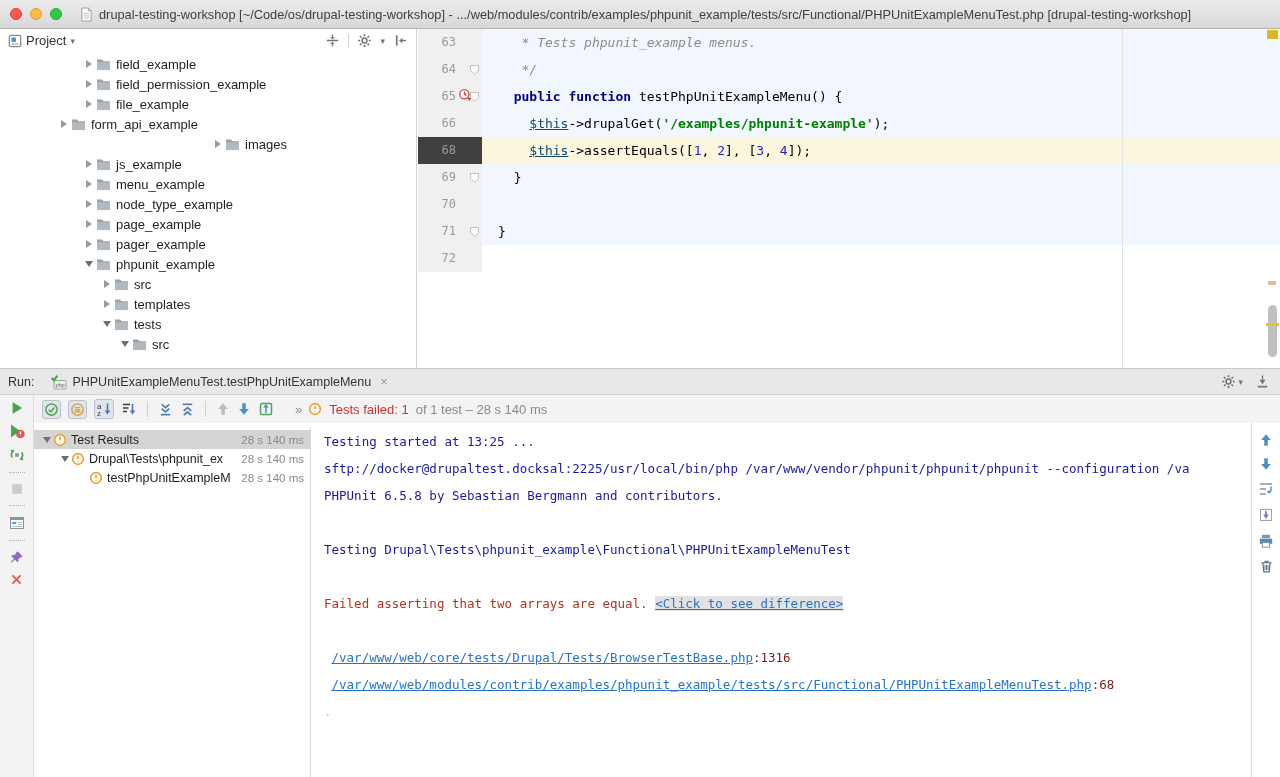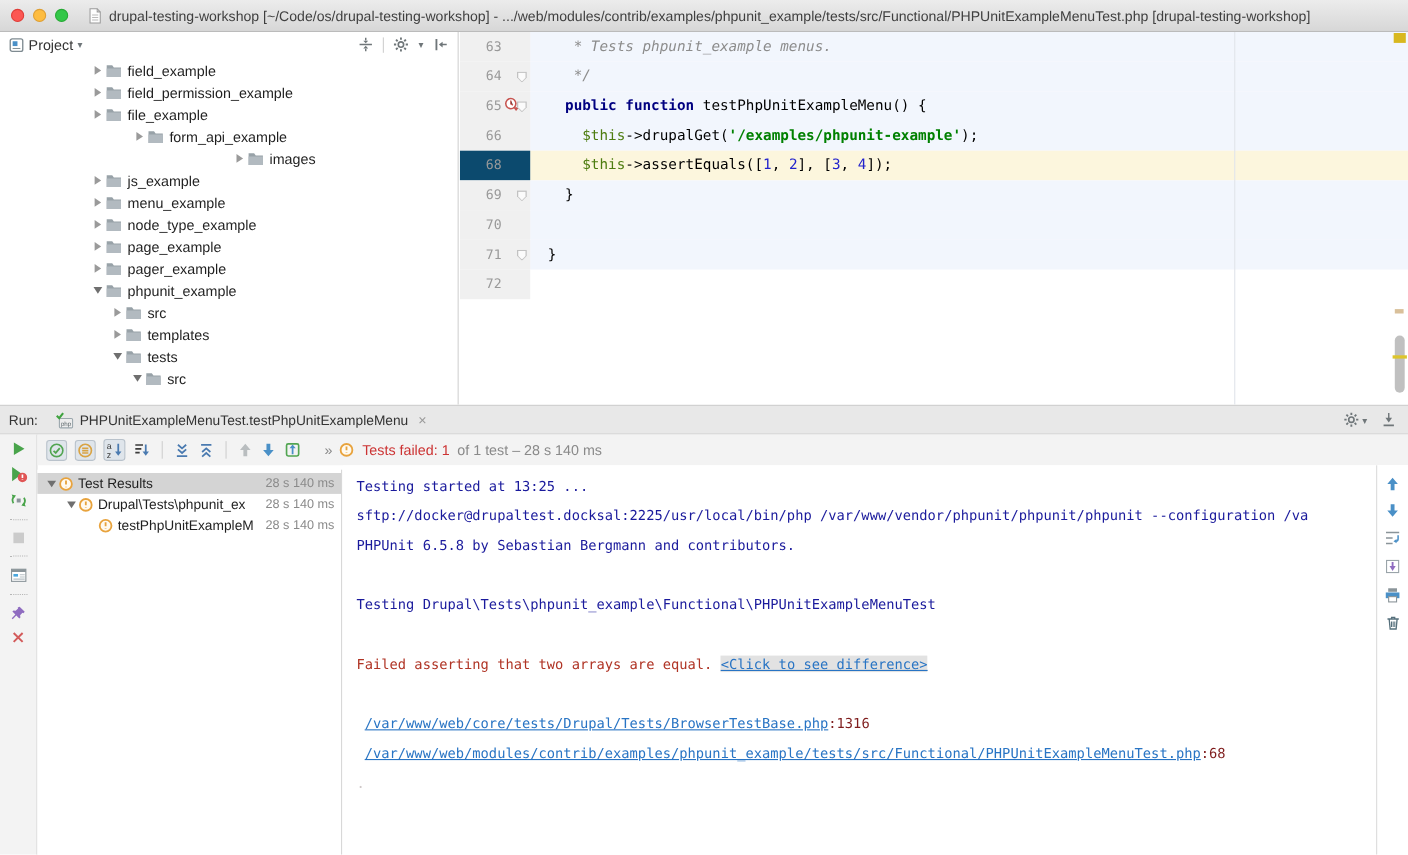--- a/index.html
+++ b/index.html
@@ -33,37 +33,37 @@
   .prow{height:20px;display:flex;align-items:center;font-size:13px;color:#1f1f1f;white-space:nowrap;}
   .prow .lbl{margin-left:5px;}
   .chev{width:14px;display:flex;justify-content:center;}
   .arr-r{width:0;height:0;border-left:6px solid #9a9a9a;border-top:4.5px solid transparent;border-bottom:4.5px solid transparent;}
   .arr-d{width:0;height:0;border-top:6px solid #6f6f6f;border-left:4.5px solid transparent;border-right:4.5px solid transparent;}
 
   
   .editor{position:absolute;left:418px;top:0;right:0;height:100%;background:#fff;overflow:hidden;}
   .eline{height:27px;display:flex;position:relative;}
   .gutter{width:64px;background:#f0f0f0;position:relative;flex:none;}
-  .gutter.active{background:#0c4a6e;}
+  .gutter.active{background:#404040;}
   .lnum{position:absolute;left:0;top:0;width:38px;text-align:right;
     font-family:"DejaVu Sans Mono",monospace;font-size:12px;color:#999;line-height:27px;}
   .gicon{position:absolute;left:40px;top:5px;}
   .fold{position:absolute;right:3px;top:9px;width:9px;height:10px;background:#c2c2c2;
     clip-path:polygon(0 0,100% 0,100% 55%,50% 100%,0 55%);}
   .fold:after{content:"";position:absolute;left:1px;top:1px;width:7px;height:8px;background:#fbfbfb;
     clip-path:polygon(0 0,100% 0,100% 55%,50% 100%,0 55%);}
   .code{flex:1;font-family:"DejaVu Sans Mono",monospace;font-size:13px;line-height:27px;
     white-space:pre;padding-left:16px;color:#000;}
   .code.region{background:#f2f6fd;}
   .code.active{background:#fcf6dd;}
   .tok-cm{color:#8c8c8c;font-style:italic;}
   .tok-kw{color:#000080;font-weight:bold;}
   .tok-str{color:#008000;font-weight:bold;}
   .tok-num{color:#2323cc;}
-  .tok-var{color:#4d7c0f;}
+  .tok-var{color:#0c4a6e;text-decoration:underline;}
   .tok-dep{background:#f2e5ae;text-decoration:line-through;}
   .margin-guide{position:absolute;left:704px;top:0;bottom:0;width:1px;background:#e0e4ea;}
   .sb-mark-top{position:absolute;right:2px;top:1px;width:11px;height:9px;background:#d8b81f;}
   .sb-mark-tan{position:absolute;right:4px;top:252px;width:8px;height:4px;background:#d9c09a;}
   .sb-thumb{position:absolute;right:3px;top:276px;width:9px;height:52px;background:#ababab;border-radius:5px;opacity:.75;}
   .sb-dash{position:absolute;right:1px;top:294px;width:13px;height:3px;background:#ddc52c;}
 
   
   .run{position:absolute;top:368px;left:0;width:1280px;height:409px;background:#fff;border-top:1px solid #c9c9c9;box-sizing:border-box;}
   .run-tabs{height:25px;background:#e8e8e8;border-bottom:1px solid #d2d2d2;display:flex;align-items:center;
@@ -193,21 +193,21 @@
             <span class="arr-r"></span>
           </div>
           <span class="ic">
             <svg width="15" height="13" viewBox="0 0 16 14">
               <path fill="#98a2a8" d="M1 1.5h5.4L8 3.5h7V13H1z"></path>
               <path fill="#b2bac0" d="M1 4.6h14V13H1z"></path>
             </svg>
           </span>
           <span class="lbl">file_example</span>
         </div>
-        <div class="prow" style="padding-left: 120px;">
+        <div class="prow" style="padding-left: 57px;">
           <div class="chev" style="display: flex;">
             <span class="arr-r"></span>
           </div>
           <span class="ic">
             <svg width="15" height="13" viewBox="0 0 16 14">
               <path fill="#98a2a8" d="M1 1.5h5.4L8 3.5h7V13H1z"></path>
               <path fill="#b2bac0" d="M1 4.6h14V13H1z"></path>
             </svg>
           </span>
           <span class="lbl">form_api_example</span>

